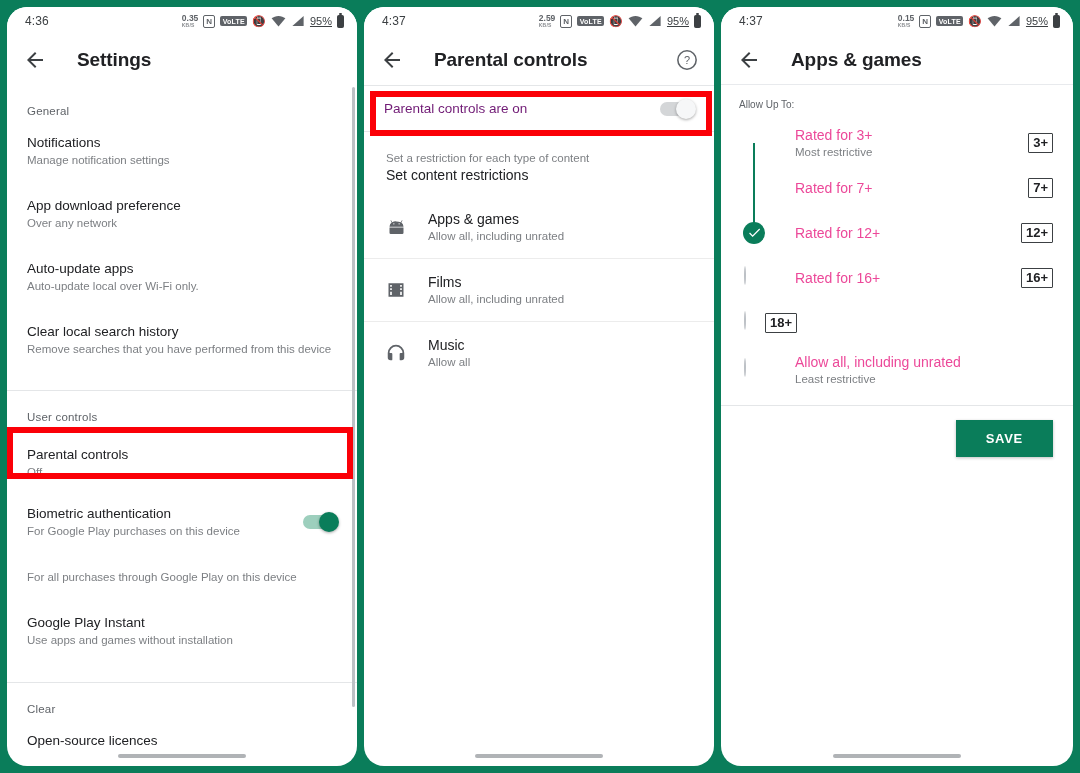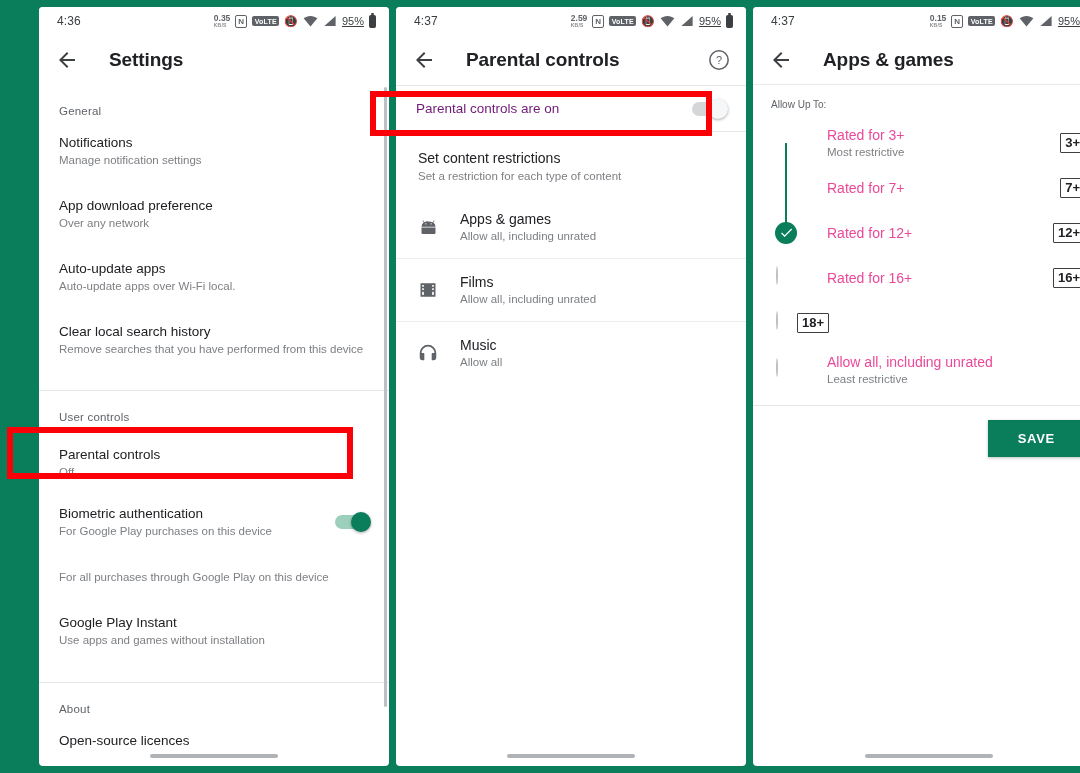--- a/index.html
+++ b/index.html
@@ -12,23 +12,22 @@
   .stage {
     position: relative;
     width: 1080px; height: 773px;
     background: #0a7d5a;
   }
 
   
   .panel {
     position: absolute;
     background: #ffffff;
-    border-radius: 4px;
+    border-radius: 20px;
     overflow: hidden;
-    margin-left: 32px;
   }
   #panel-1 { left: 7px;   top: 7px;  width: 350px; height: 759px; }
   #panel-2 { left: 364px; top: 7px;  width: 350px; height: 759px; }
   #panel-3 { left: 721px; top: 7px;  width: 352px; height: 759px; }
 
   
   .statusbar {
     height: 28px;
     display: flex; align-items: center;
     padding: 0 13px 0 18px;
@@ -226,21 +225,21 @@
       <div class="divider-gap"></div>
 
       <div class="list-item">
         <div class="li-title">App download preference</div>
         <div class="li-sub">Over any network</div>
       </div>
       <div class="divider-gap"></div>
 
       <div class="list-item">
         <div class="li-title">Auto-update apps</div>
-        <div class="li-sub">Auto-update apps over Wi-Fi local.</div>
+        <div class="li-sub">Auto-update local over Wi-Fi only.</div>
       </div>
       <div class="divider-gap"></div>
 
       <div class="list-item">
         <div class="li-title">Clear local search history</div>
         <div class="li-sub">Remove searches that you have performed from this device</div>
       </div>
 
       <div class="divider-thick" style="margin-top:22px"></div>
 
@@ -267,21 +266,21 @@
       </div>
       <div class="divider-gap"></div>
 
       <div class="list-item">
         <div class="li-title">Google Play Instant</div>
         <div class="li-sub">Use apps and games without installation</div>
       </div>
 
       <div class="divider-thick" style="margin-top:23px"></div>
 
-      <div class="section-label">About</div>
+      <div class="section-label">Clear</div>
 
       <div class="list-item">
         <div class="li-title">Open-source licences</div>
 
       </div>
     </div>
 
     <div class="home-indicator"></div>
   </div>
 
@@ -331,22 +330,22 @@
       <div class="p2-sep"></div>
       <div class="p2-toggle-row">
         <span class="lbl">Parental controls are on</span>
         <div class="toggle off-white">
             <div class="thumb"></div>
           </div>
       </div>
       <div class="p2-sep"></div>
 
       <div style="padding:17px 20px 12px 22px">
+        <div style="font-size:11.5px;color:#7c7f83;line-height:15px;margin-top:2px">Set a restriction for each type of content</div>
         <div style="font-size:14px;color:#202124;line-height:18px">Set content restrictions</div>
-        <div style="font-size:11.5px;color:#7c7f83;line-height:15px;margin-top:2px">Set a restriction for each type of content</div>
       </div>
 
       <div class="content-row">
         <span class="c-icon">
           <svg viewBox="0 0 24 24" width="21" height="21">
               <path fill="currentColor" d="M6.5 6.2 5.3 4.3a.4.4 0 0 1 .7-.4l1.2 2A7.3 7.3 0 0 1 12 5c1.7 0 3.3.35 4.8 1l1.2-2a.4.4 0 1 1 .7.4l-1.2 1.9A6 6 0 0 1 20 11H4a6 6 0 0 1 2.5-4.8zM9 8.6a.75.75 0 1 0 0-1.5.75.75 0 0 0 0 1.5zm6 0a.75.75 0 1 0 0-1.5.75.75 0 0 0 0 1.5zM4 12h16v6a1.4 1.4 0 0 1-1.4 1.4H5.4A1.4 1.4 0 0 1 4 18z"></path>
             </svg>
         </span>
         <div class="c-texts">
           <div class="t">Apps &amp; games</div>

